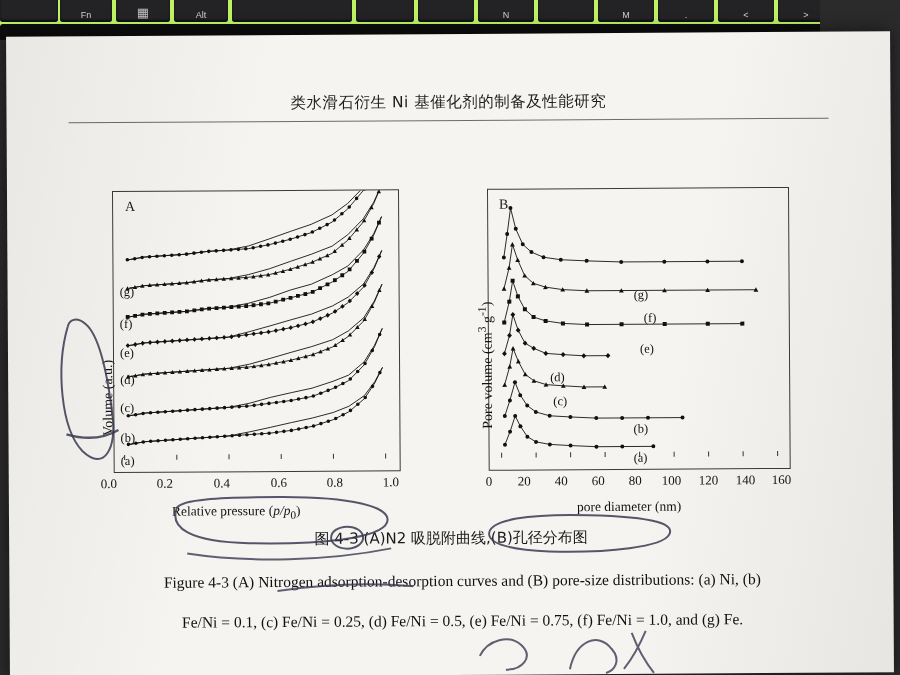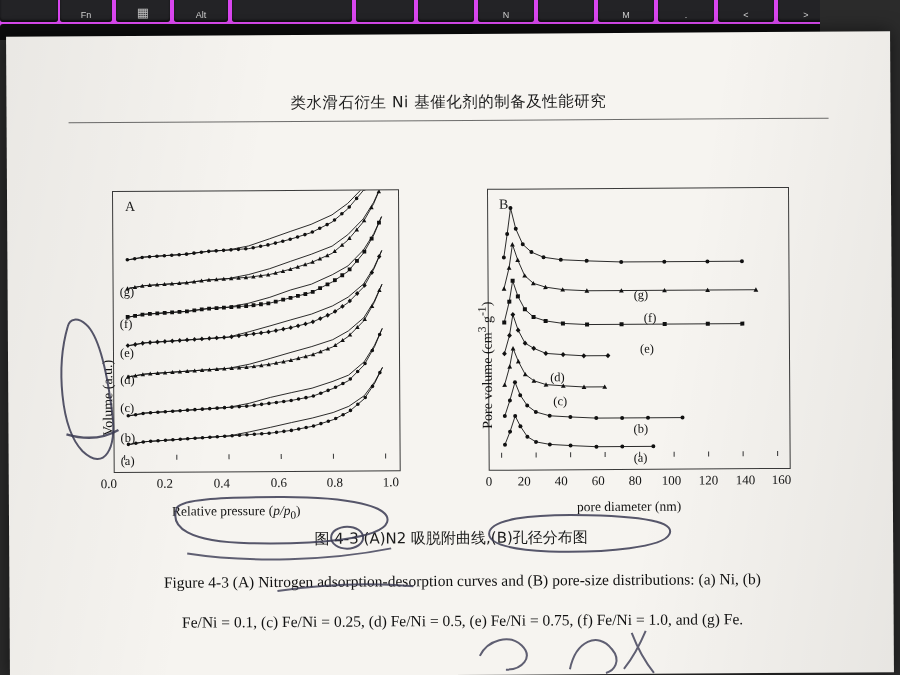--- a/index.html
+++ b/index.html
@@ -5,21 +5,21 @@
   html,body{margin:0;padding:0;}
   body{
     width:900px;height:675px;overflow:hidden;
     background:#2b2b2b;
     font-family:"Liberation Serif", serif;
     position:relative;
   }
   
   #keyboard{
     position:absolute;left:0;top:0;width:820px;height:40px;
-    background:#d946ef;
+    background:#bef264;
     overflow:hidden;
   }
   #keyboard .key{
     position:absolute;
     background:#232326;
     border-radius:3px;
     box-shadow:inset 0 -2px 2px rgba(0,0,0,.6), 0 1px 1px rgba(255,255,255,.05);
     color:#cfcfcf;
     font-family:"Liberation Sans", sans-serif;
     font-size:9px;

